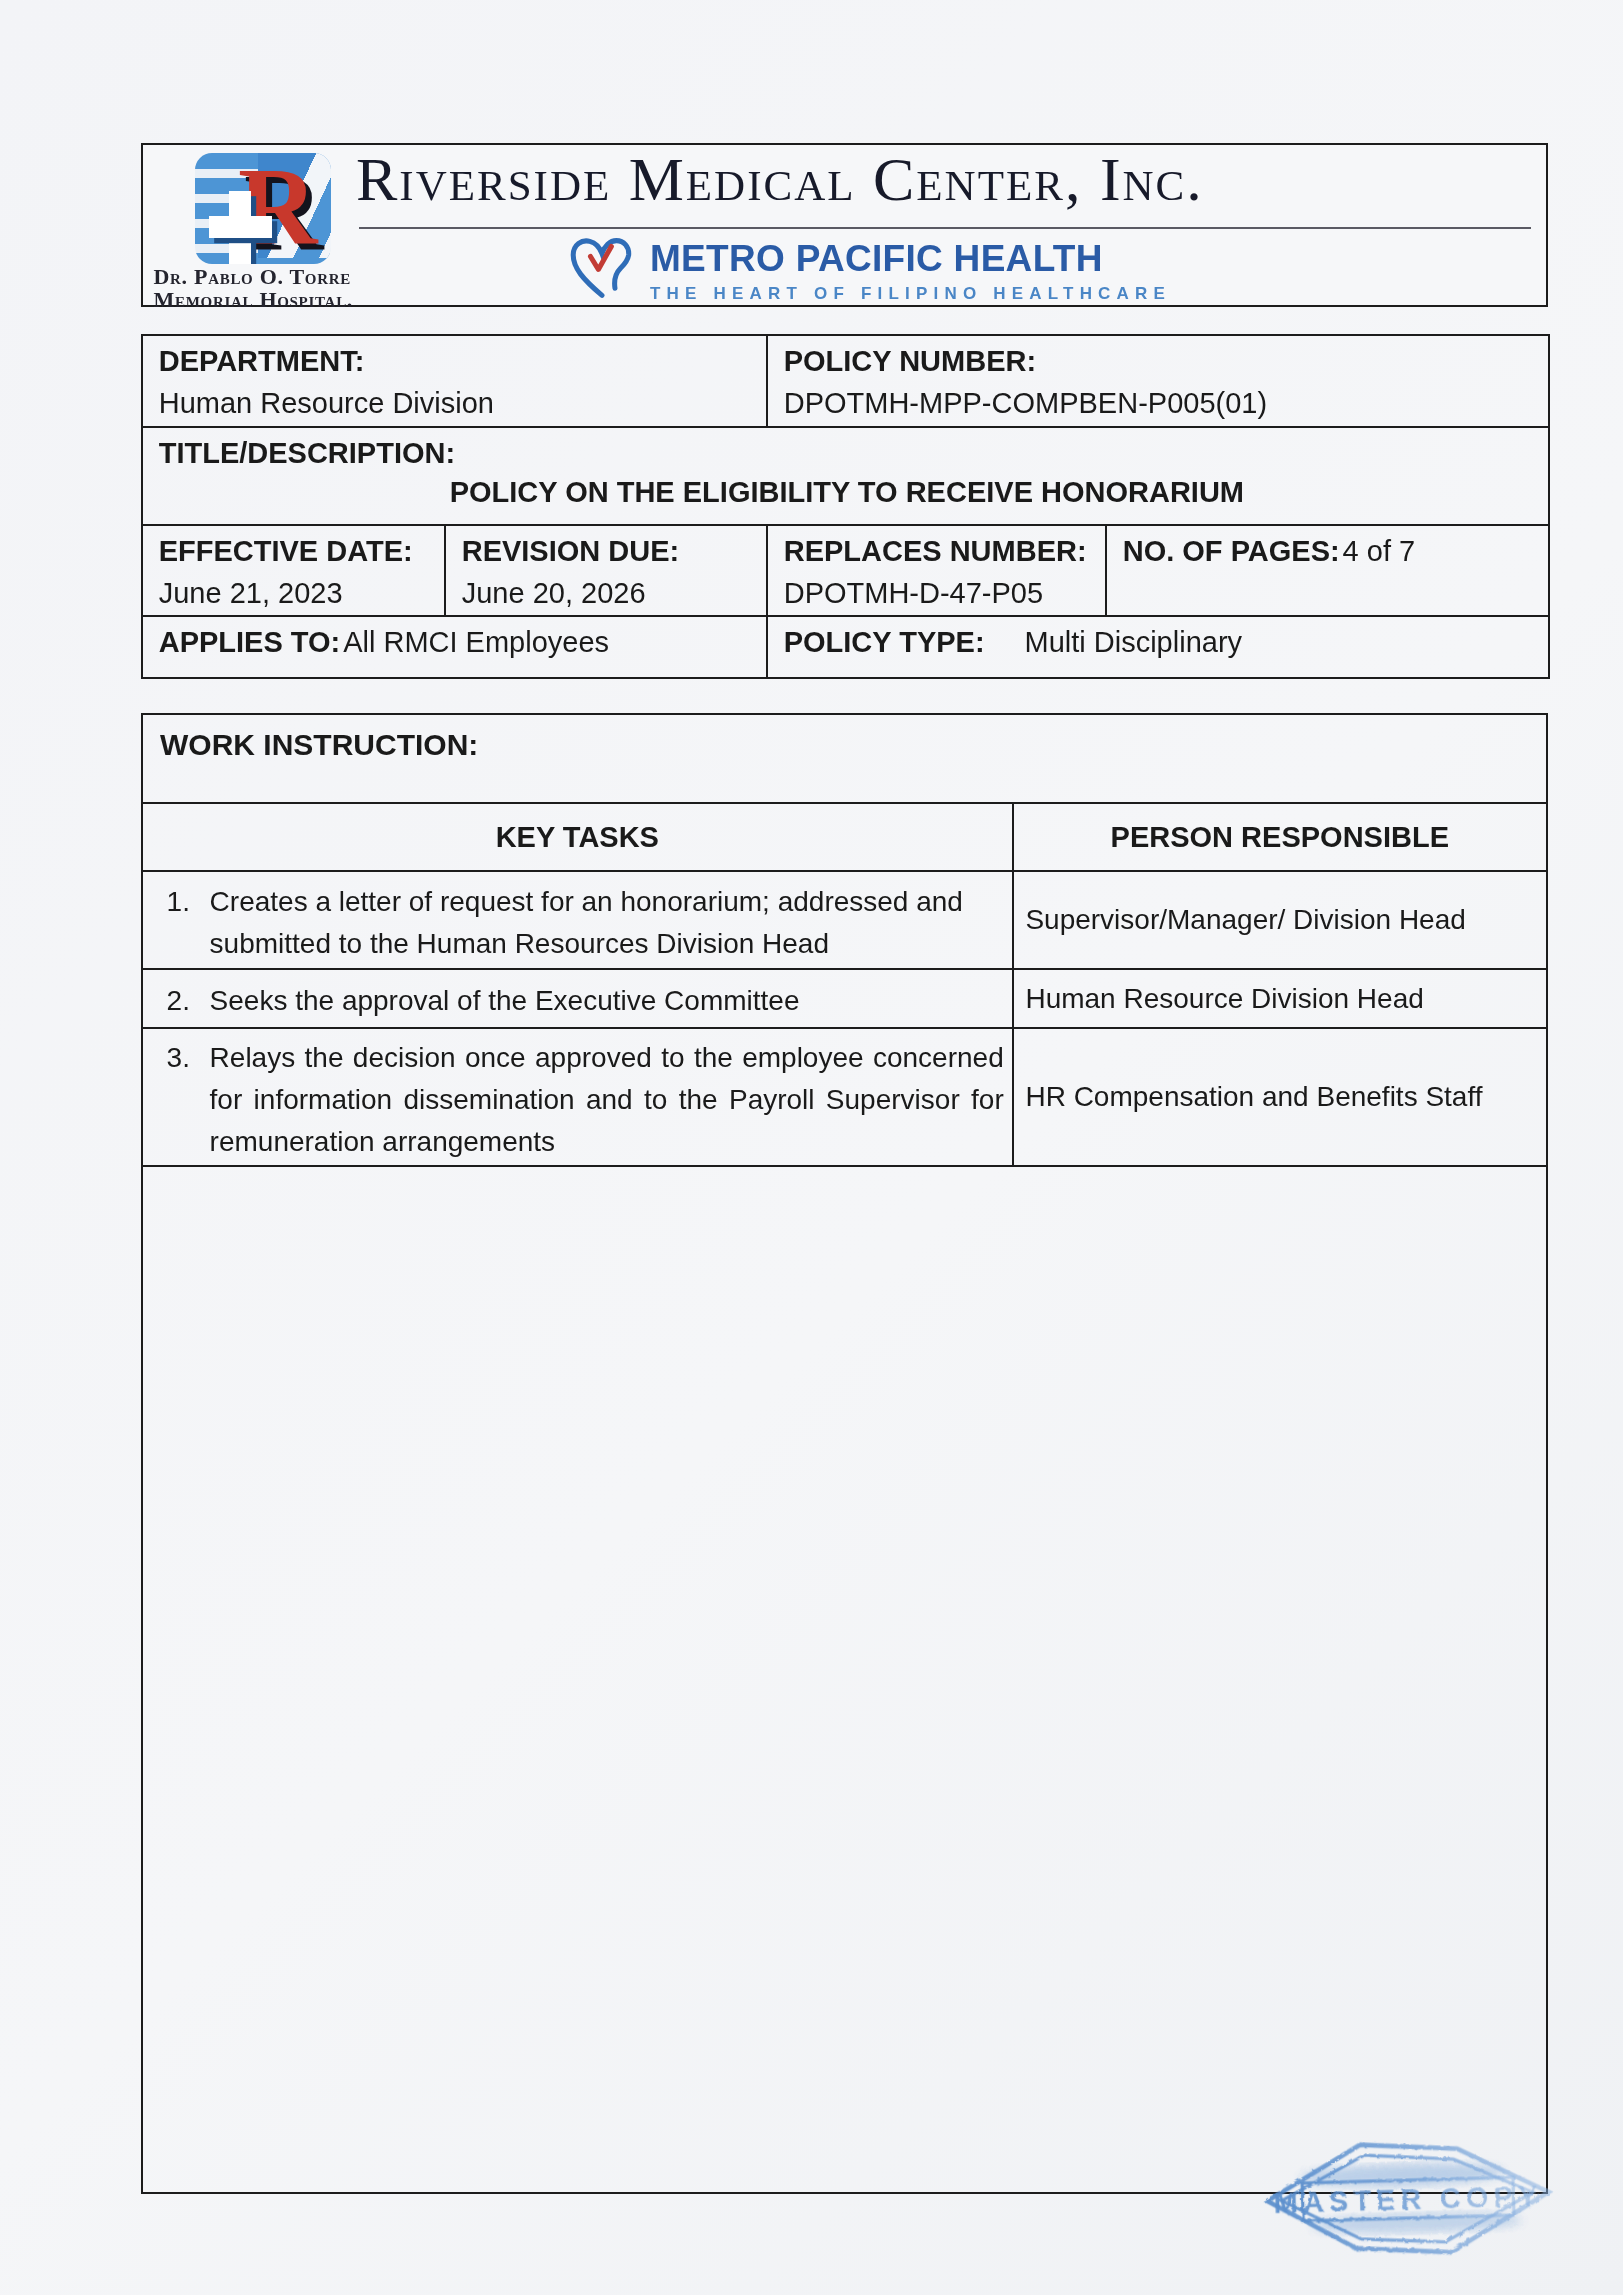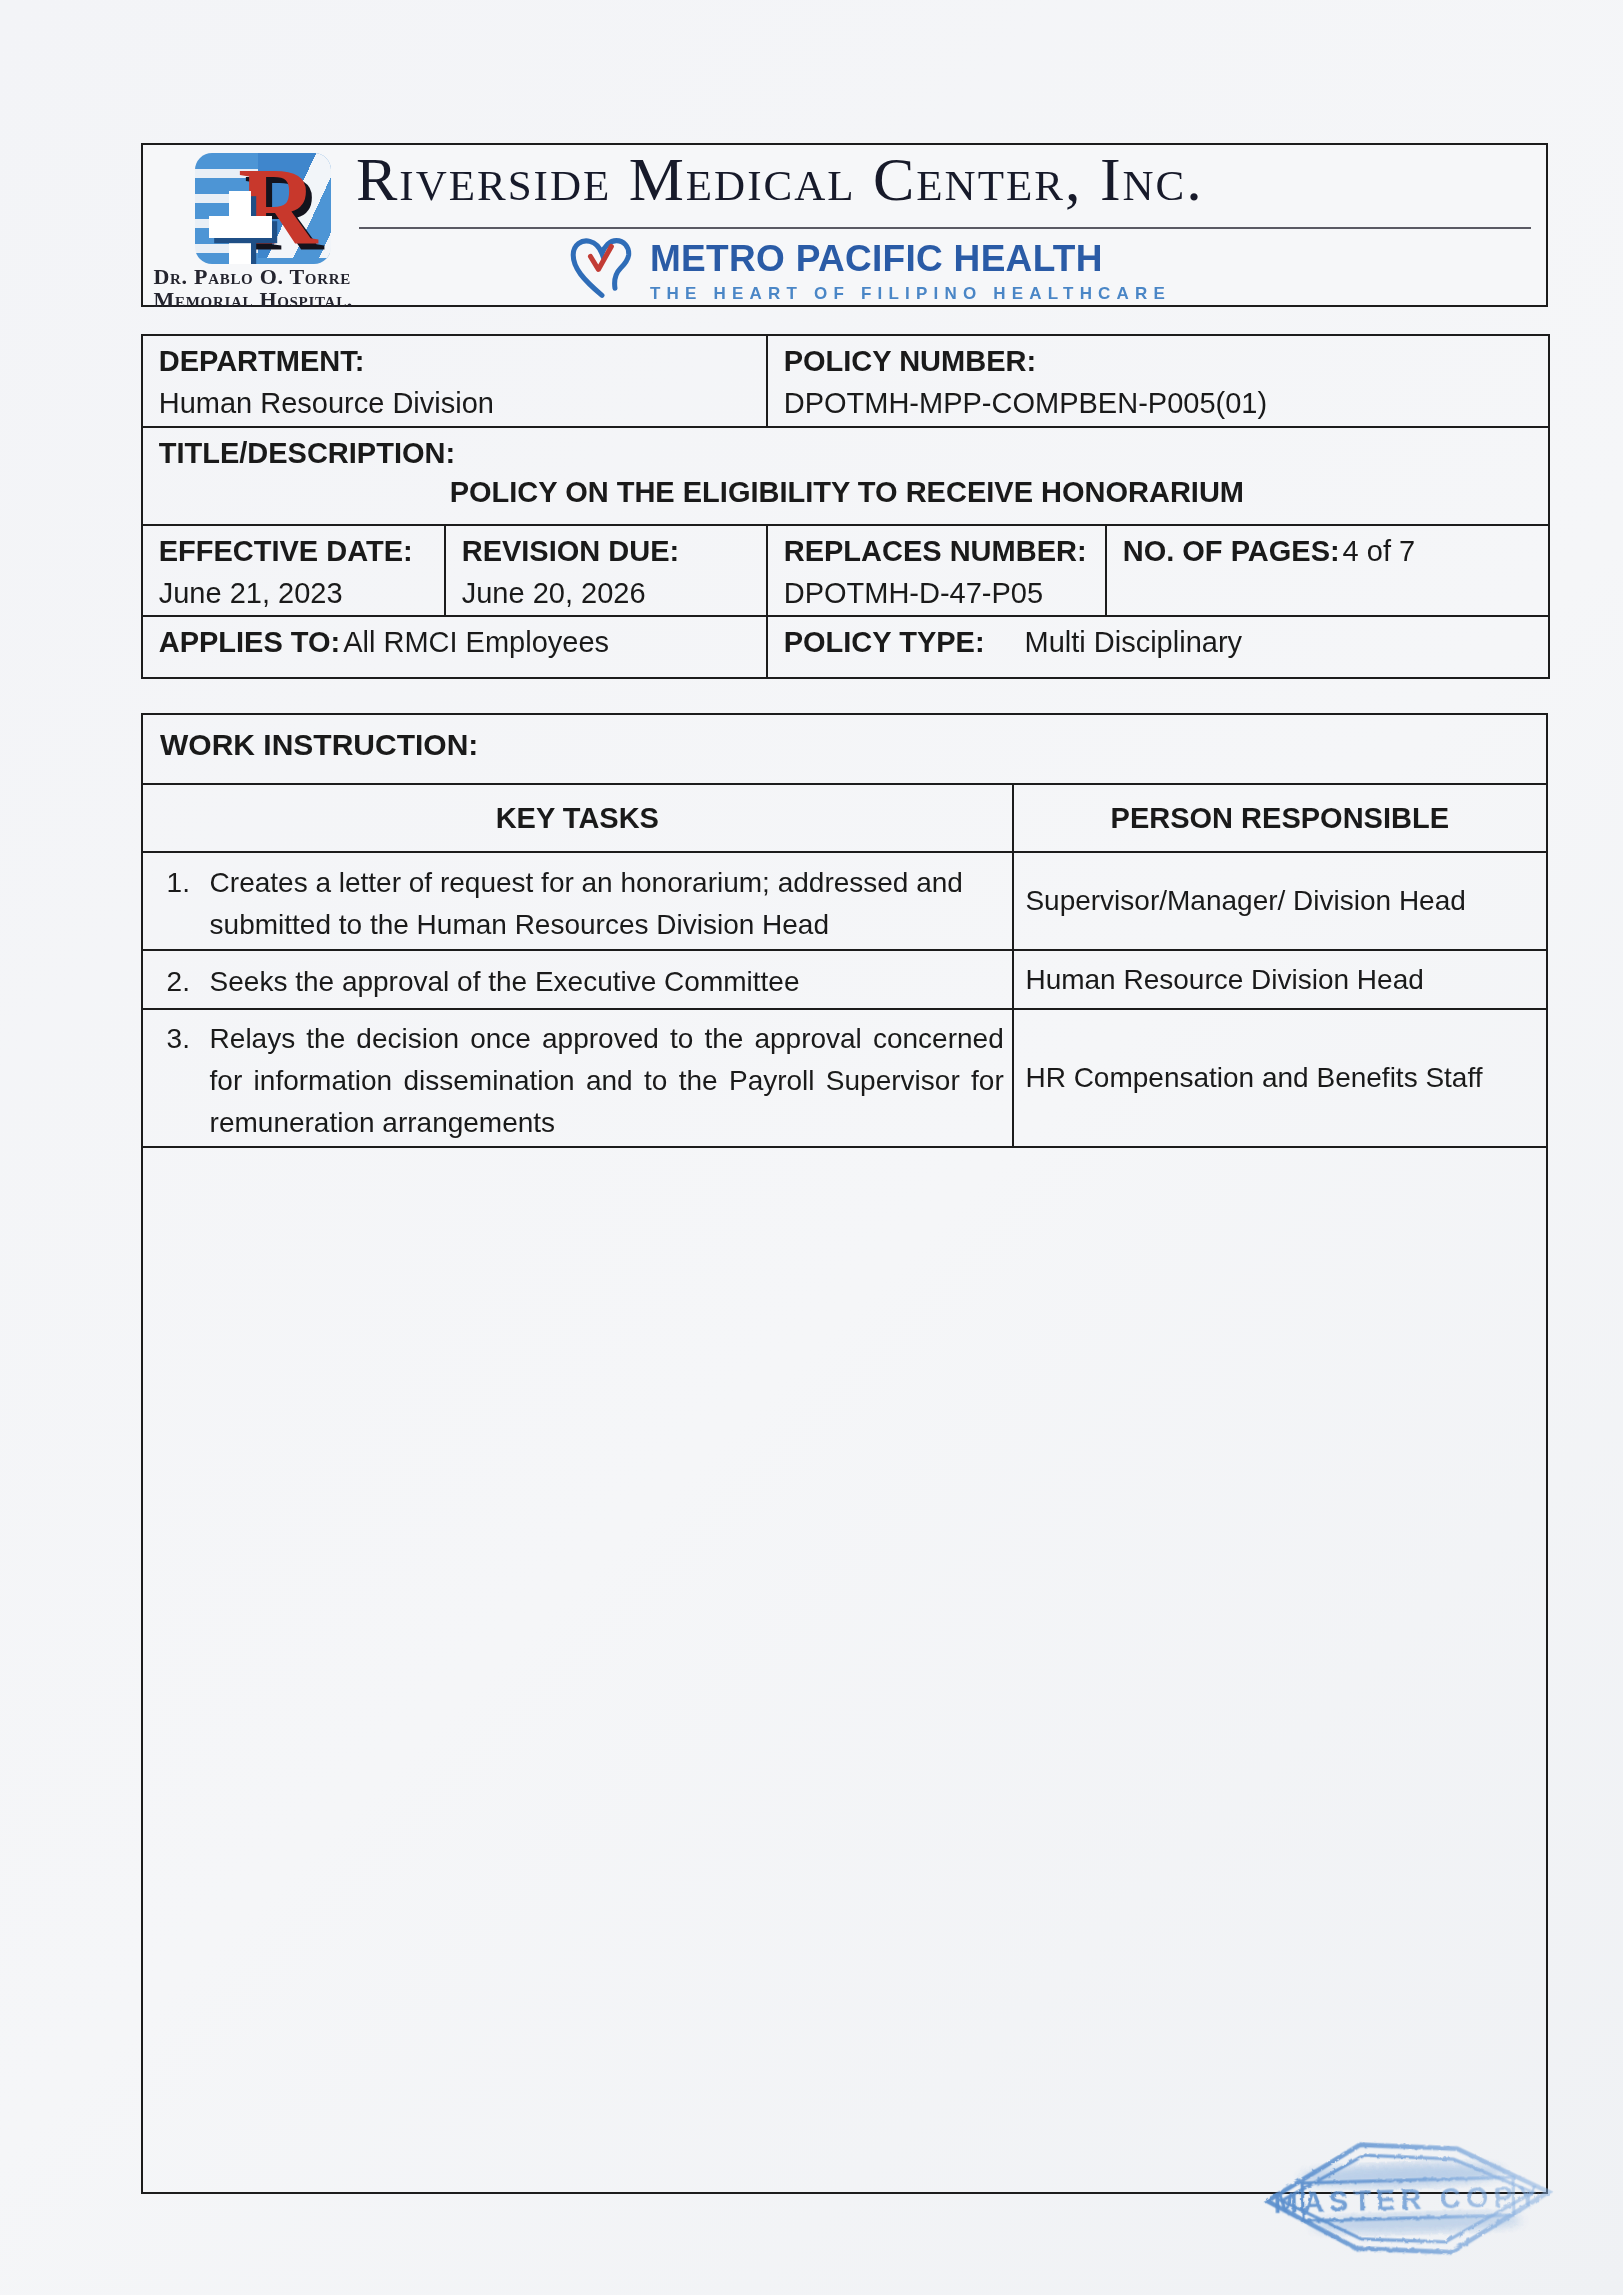--- a/index.html
+++ b/index.html
@@ -80,21 +80,21 @@
   .doc-title {
     display:block; text-align:center; font-weight:bold; font-size:29px; margin-top:6.5px;
   }
   .ptype-val { margin-left:37px; }
 
   
   .work-box {
     position:absolute; left:141px; top:713px; width:1407px; height:1481px;
     border:2.6px solid #1c1c1c; box-sizing:border-box;
   }
-  .wi-heading { height:68px; box-sizing:border-box; padding:13px 0 0 17px; font-weight:bold; font-size:30px; }
+  .wi-heading { height:87px; box-sizing:border-box; padding:13px 0 0 17px; font-weight:bold; font-size:30px; }
   table.wi { width:100%; border-collapse:collapse; table-layout:fixed; border-top:2px solid #1c1c1c; border-bottom:2.6px solid #1c1c1c; }
   table.wi th, table.wi td { box-sizing:border-box; }
   table.wi tr + tr td, table.wi tr + tr th { border-top:2px solid #1c1c1c; }
   table.wi th:last-child, table.wi td:last-child { border-left:2px solid #1c1c1c; }
   table.wi th { height:68px; font-size:29px; font-weight:bold; text-align:center; vertical-align:middle; }
   .task-cell { padding:7.9px 7.9px 2.6px 23.6px; }
   .task-row { display:flex; font-size:28px; line-height:42px; }
   .task-num { width:43px; flex:0 0 43px; }
   .task-text { flex:1; }
   .just .task-text { text-align:justify; }
@@ -221,21 +221,21 @@
             <span class="task-num">2.</span>
             <span class="task-text">Seeks the approval of the Executive Committee</span>
           </div>
         </td>
         <td class="person-cell h90">Human Resource Division Head</td>
       </tr>
       <tr>
         <td class="task-cell h204 just">
           <div class="task-row">
             <span class="task-num">3.</span>
-            <span class="task-text">Relays the decision once approved to the approval concerned for information dissemination and to the Payroll Supervisor for remuneration arrangements</span>
+            <span class="task-text">Relays the decision once approved to the employee concerned for information dissemination and to the Payroll Supervisor for remuneration arrangements</span>
           </div>
         </td>
         <td class="person-cell h204">HR Compensation and Benefits Staff</td>
       </tr>
     </tbody>
       </table>
   </div>
 
   <div class="stamp">
     <svg width="292" height="131" viewBox="0 0 446 200">

